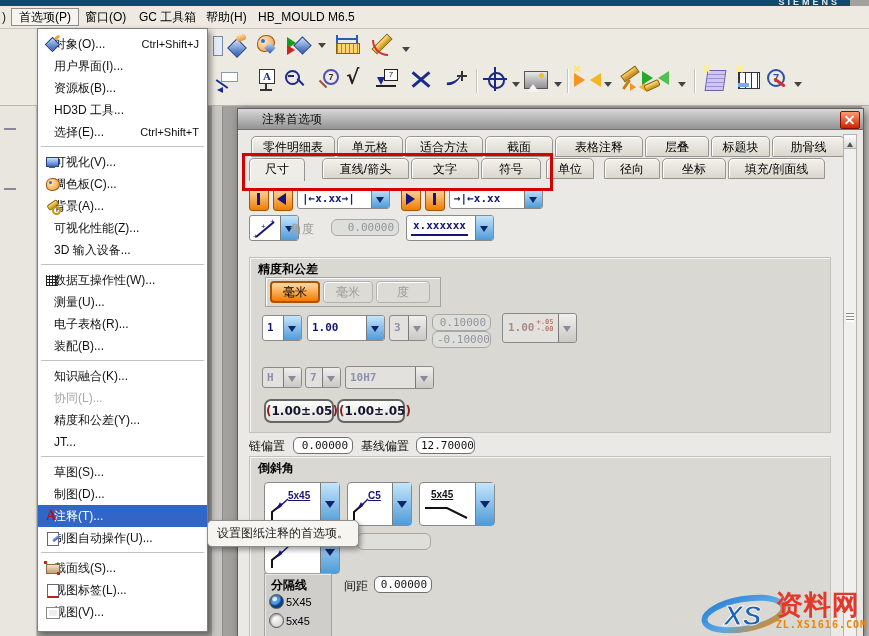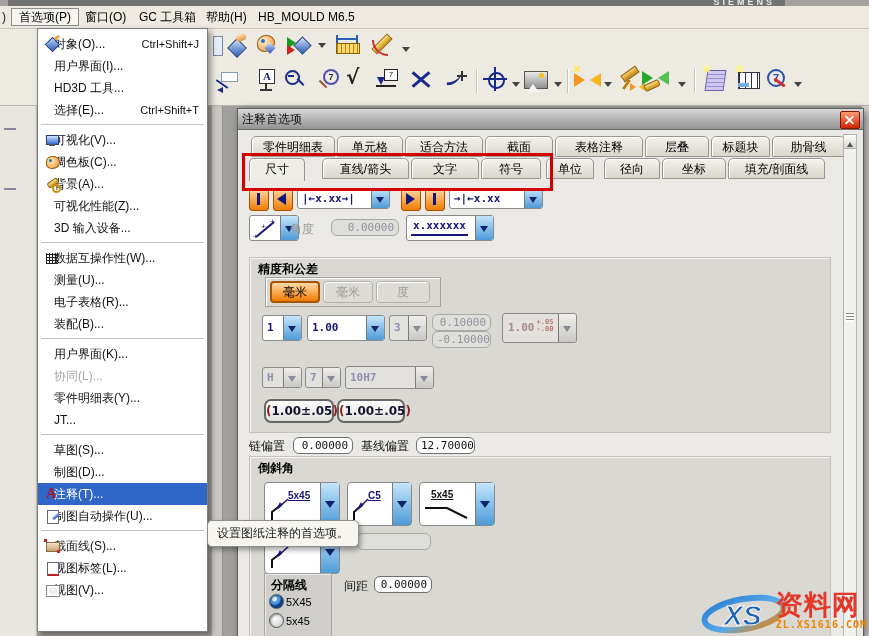--- a/index.html
+++ b/index.html
@@ -1,19 +1,19 @@
 <!DOCTYPE html>
 <html><head>
 <meta charset="utf-8">
 <style>
   html,body{margin:0;padding:0;background:#6f6f6f}
   .win{position:relative;width:869px;height:636px;overflow:hidden;background:#a2a19d;
        font-family:"Liberation Sans","DejaVu Sans",sans-serif;-webkit-font-smoothing:none}
   
-  .topbar{position:absolute;left:8px;top:0;width:777px;height:6px;background:#737373;overflow:hidden;z-index:8}
+  .topbar{position:absolute;left:0;top:0;width:850px;height:6px;background:#0c4a6e;overflow:hidden;z-index:8}
   .brand{position:absolute;right:10px;top:-3px;color:#e8e8e8;font:bold 9px "Liberation Sans",sans-serif;letter-spacing:3px}
   
   .menubar{position:absolute;left:0;top:6px;width:869px;height:22px;background:#eeeae2;border-bottom:1px solid #c8c4ba;z-index:8}
   .mb-frag{position:absolute;left:2px;top:4px;font-size:12px;color:#222}
   .mb-item{position:absolute;top:2px;height:16px;line-height:16px;padding:1px 8px;font-size:12px;color:#000;white-space:nowrap}
   .mb-item.pressed{background:#f6f4ee;border:1px solid #8d8d8d;padding:0 7px}
   
   .toolzone{position:absolute;left:0;top:28px;width:869px;height:77px;background:#edeae2;border-bottom:1px solid #bab7ae;z-index:2}
   .tbtn{position:absolute;width:27px;height:27px}
   .car{position:absolute;width:0;height:0;border:4px solid transparent;border-top:5px solid #444;margin-top:11px}
@@ -48,21 +48,21 @@
   .ic-pencil{position:absolute;left:8px;top:7px;width:8px;height:3px;background:linear-gradient(#9ab8f0,#3050c0);transform:rotate(-40deg);border-radius:1px}
   .ic-section{position:absolute;left:2px;top:4px;width:12px;height:8px;background:linear-gradient(#f2e0c8,#c8a070);border:1px solid #8a6a40}
   .ic-secmark{position:absolute;left:0;top:1px;width:3px;height:3px;background:#d02020}
   .ic-secmark2{position:absolute;right:0;bottom:1px;width:3px;height:3px;background:#d02020}
   .ic-view{position:absolute;left:2px;top:3px;width:12px;height:10px;background:#eee;border:1px solid #888;box-shadow:inset 0 0 0 2px #fff}
   .ic-vlabel{position:absolute;left:3px;top:2px;width:10px;height:11px;background:#fff;border:1px solid #667;border-bottom:2px solid #c02020}
   
   .dlg{position:absolute;left:237px;top:108px;width:625px;height:528px;background:#eae9e5;border:1px solid #5f5f5f;
        box-shadow:3px 3px 9px rgba(0,0,0,.5);z-index:20;box-sizing:content-box}
   .dtitle{height:20px;background:linear-gradient(#d8d8d8,#939393);border-bottom:1px solid #6f6f6f;
-       font-size:12px;line-height:20px;color:#101010;padding-left:4px}
+       font-size:12px;line-height:20px;color:#101010;padding-left:24px}
   .dclose{position:absolute;top:2px;right:3px;width:18px;height:16px;background:linear-gradient(#ff9a70,#cf2200);
        border:1px solid #801400;border-radius:2px}
   .dclose i,.dclose b{position:absolute;left:3px;top:7px;width:11px;height:2px;background:#fff}
   .dclose i{transform:rotate(45deg)}.dclose b{transform:rotate(-45deg)}
   .tab{position:absolute;height:21px;background:linear-gradient(#f4f2ec,#d9d6cd);border:1px solid #97968f;
        border-radius:5px 5px 0 0;font-size:12px;text-align:center;line-height:20px;color:#000;
        box-shadow:inset 1px 1px 0 #fff;box-sizing:border-box;overflow:hidden;white-space:nowrap}
   .tab.active{background:#efede7;height:23px;z-index:3;border-bottom:0}
   .redbox{position:absolute;left:4px;top:44px;width:305px;height:32px;border:3px solid #d40000;z-index:6;pointer-events:none}
   .obtn{position:absolute;width:18px;height:21px;background:linear-gradient(#ffd9a8,#ef7c00);border:1px solid #a85400;border-radius:3px}
@@ -269,20 +269,21 @@
 
   <div class="menu">
     <div class="mi">
       <span class="mic">
           <i class="ic-diamond"></i>
           <i class="ic-spark"></i>
         </span>
       <span>对象(O)...</span><span class="sc">Ctrl+Shift+J</span>
     </div>
     <div class="mi"><span>用户界面(I)...</span></div>
+    <div class="mi"><span>资源板(B)...</span></div>
     <div class="mi"><span>HD3D 工具...</span></div>
     <div class="mi">
       <span>选择(E)...</span><span class="sc">Ctrl+Shift+T</span>
     </div>
     <div class="msep"></div>
     <div class="mi">
       <span class="mic">
           <i class="ic-monitor"></i>
           <i class="ic-monbase"></i>
         </span>
@@ -308,23 +309,23 @@
     <div class="mi">
       <span class="mic">
           <i class="ic-grid"></i>
         </span>
       <span>数据互操作性(W)...</span>
     </div>
     <div class="mi"><span>测量(U)...</span></div>
     <div class="mi"><span>电子表格(R)...</span></div>
     <div class="mi"><span>装配(B)...</span></div>
     <div class="msep"></div>
-    <div class="mi"><span>用户界面(K)...</span></div>
+    <div class="mi"><span>知识融合(K)...</span></div>
     <div class="mi dis"><span>协同(L)...</span></div>
-    <div class="mi"><span>零件明细表(Y)...</span></div>
+    <div class="mi"><span>精度和公差(Y)...</span></div>
     <div class="mi"><span>JT...</span></div>
     <div class="msep"></div>
     <div class="mi"><span>草图(S)...</span></div>
     <div class="mi"><span>制图(D)...</span></div>
     <div class="mi hl">
       <span class="mic">
           <i class="ic-a">A</i>
         </span>
       <span>注释(T)...</span>
     </div>

